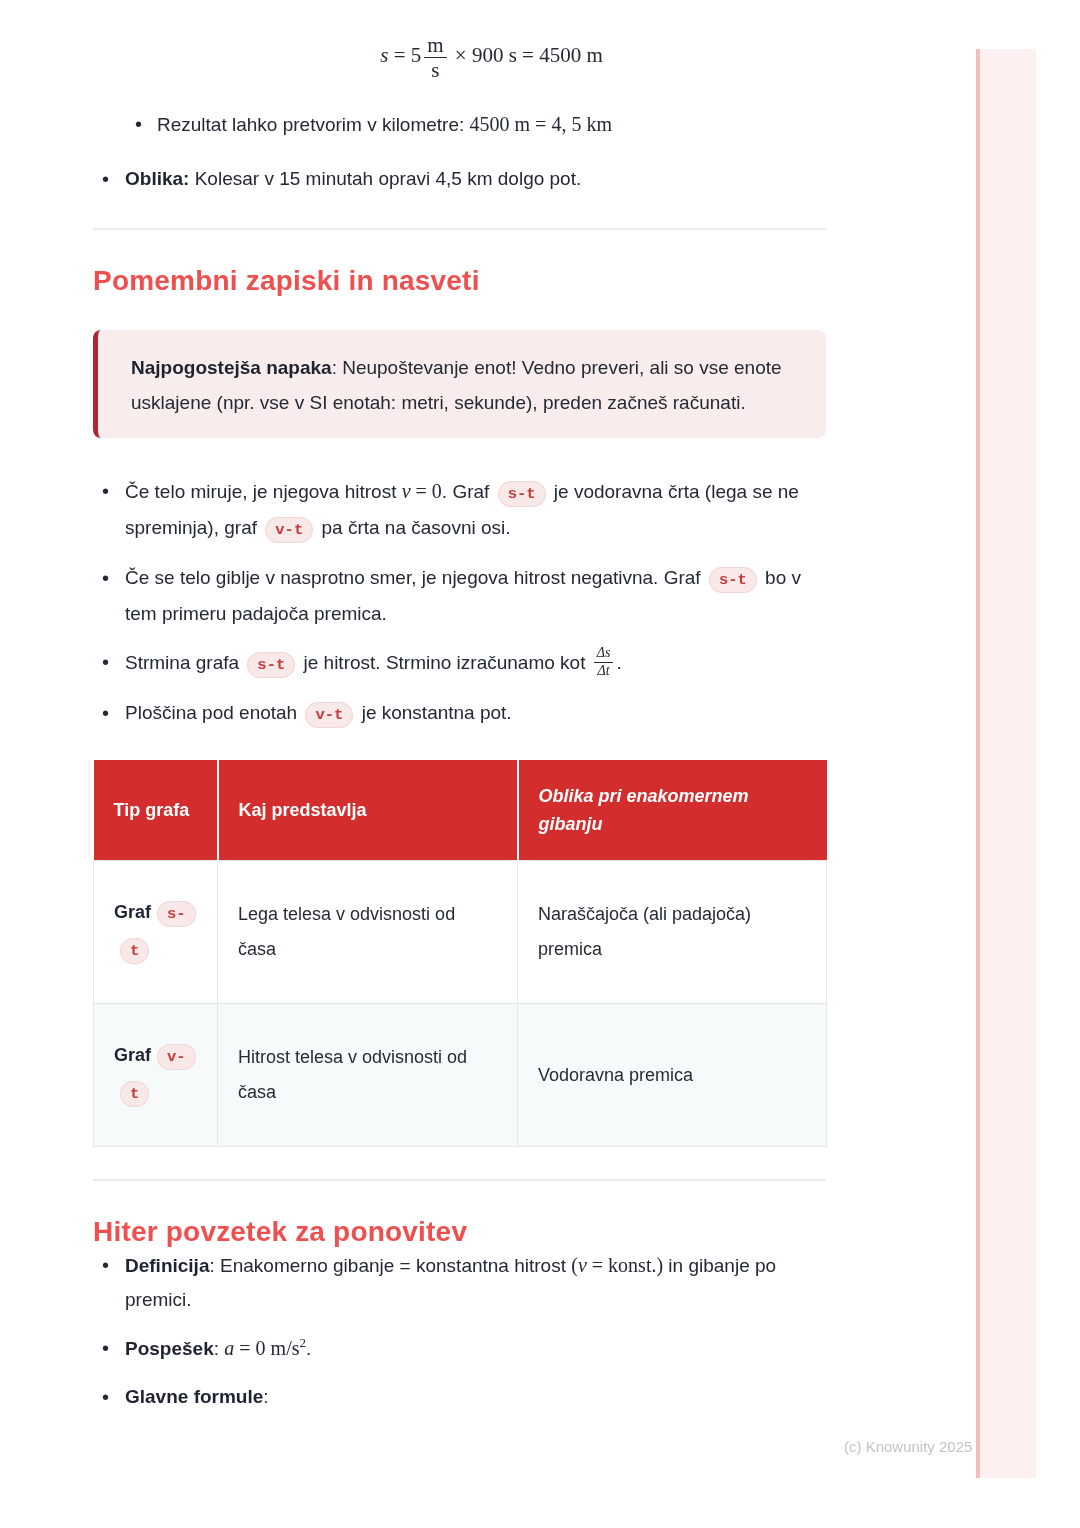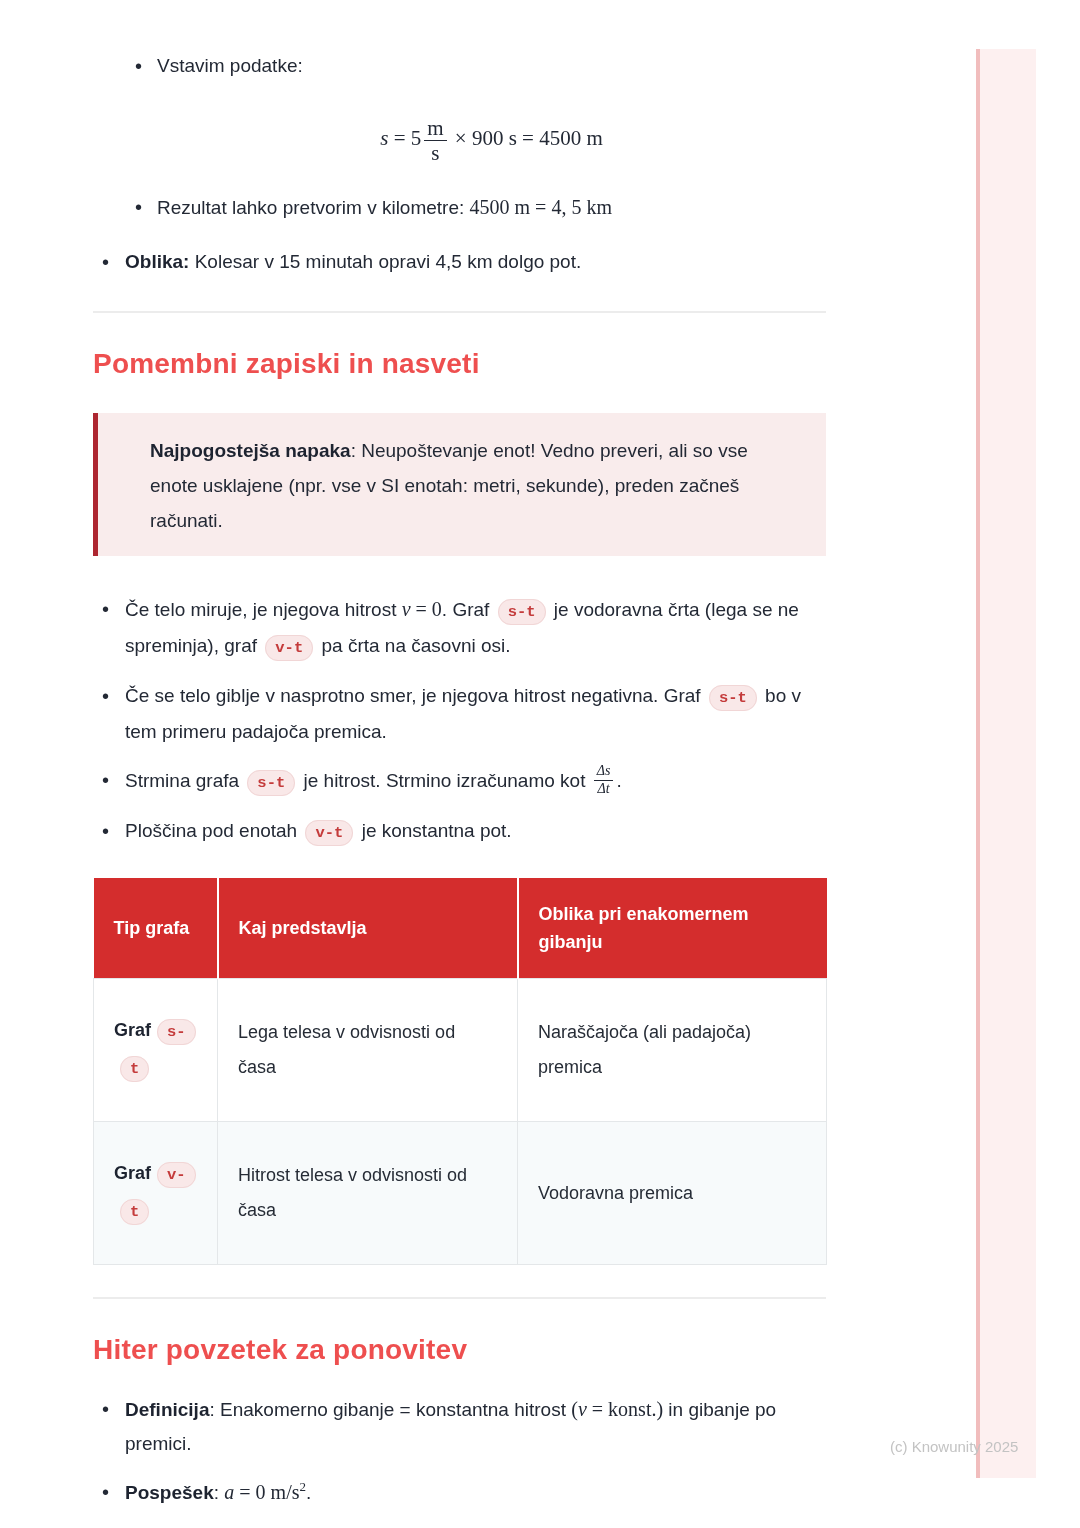--- a/index.html
+++ b/index.html
@@ -28,69 +28,64 @@
   
   .display-formula{margin:34px 0 26px;padding-left:64px;text-align:center;font-size:21px;}
   .display-formula .math{font-size:21px;}
   
   hr.divider{border:none;border-top:2px solid #ececec;margin:32px 0 0;}
   
   h2.section{color:#ee4f4f;font-size:28px;font-weight:700;margin:35px 0 0;letter-spacing:.2px;}
   
   .callout{
     margin-top:33px;background:#f9ecec;border-left:5px solid #ad2630;
-    border-radius:0;padding:20px 30px 18px 52px;font-size:19px;line-height:35px;color:#232935;
+    border-radius:8px;padding:20px 30px 18px 33px;font-size:19px;line-height:35px;color:#232935;
   }
   
   code.chip{
     font-family:"Liberation Mono",monospace;font-weight:700;font-size:15.5px;
     color:#c43b3b;background:#f9e8e8;border:1px solid #f1d6d6;border-radius:13px;
     padding:3px 9px;margin:0 3px;white-space:normal;
     -webkit-box-decoration-break:clone;box-decoration-break:clone;
   }
   
   .notes-list{margin-top:36px;}
   
   table.graph-table{margin-top:28px;width:733px;border-collapse:collapse;table-layout:fixed;font-size:18px;}
   table.graph-table col.c1{width:124px;}
   table.graph-table col.c2{width:300px;}
   table.graph-table col.c3{width:309px;}
   table.graph-table th{
     background:#d42d2d;color:#ffffff;font-weight:700;text-align:left;
     padding:22px 20px;line-height:28px;border-right:2px solid #ffffff;vertical-align:middle;
   }
-  table.graph-table th:last-child{border-right:none;}
+  table.graph-table th:last-child{border-right:none;font-style:italic;}
   table.graph-table td{
     border:1px solid #e4e7e9;padding:34px 20px;line-height:35px;vertical-align:middle;color:#262c36;
   }
   table.graph-table tr.alt td{background:#f7fafb;}
   table.graph-table td code.chip{margin-left:6px;}
   
-  .summary-list{margin-top:26px;}
+  .summary-list{}
   
   .side-bar{
     position:absolute;left:976px;top:49px;width:60px;height:1429px;
     background:#fdf0f0;border-left:4px solid #f1bdbd;box-sizing:border-box;z-index:1;
   }
   
   .footer{
-    position:absolute;left:890px;top:1438px;z-index:2;
+    position:absolute;left:844px;top:1438px;z-index:2;
     font-size:15px;color:#c3c3c3;white-space:nowrap;
   }
 </style>
 </head>
 <body>
 
 <div class="content">
 
-  <ul class="list sub" style="margin-top:49px">
-    <li>
-      <span>Vstavim podatke:</span>
-    </li>
-  </ul>
 
   <div class="display-formula">
     <span class="math"><span class="mi">s</span><span> = 5</span><span class="frac">
           <span class="num">m</span>
           <span class="den">s</span>
         </span><span> × 900 s = 4500 m</span></span>
   </div>
 
   <ul class="list sub">
     <li>

